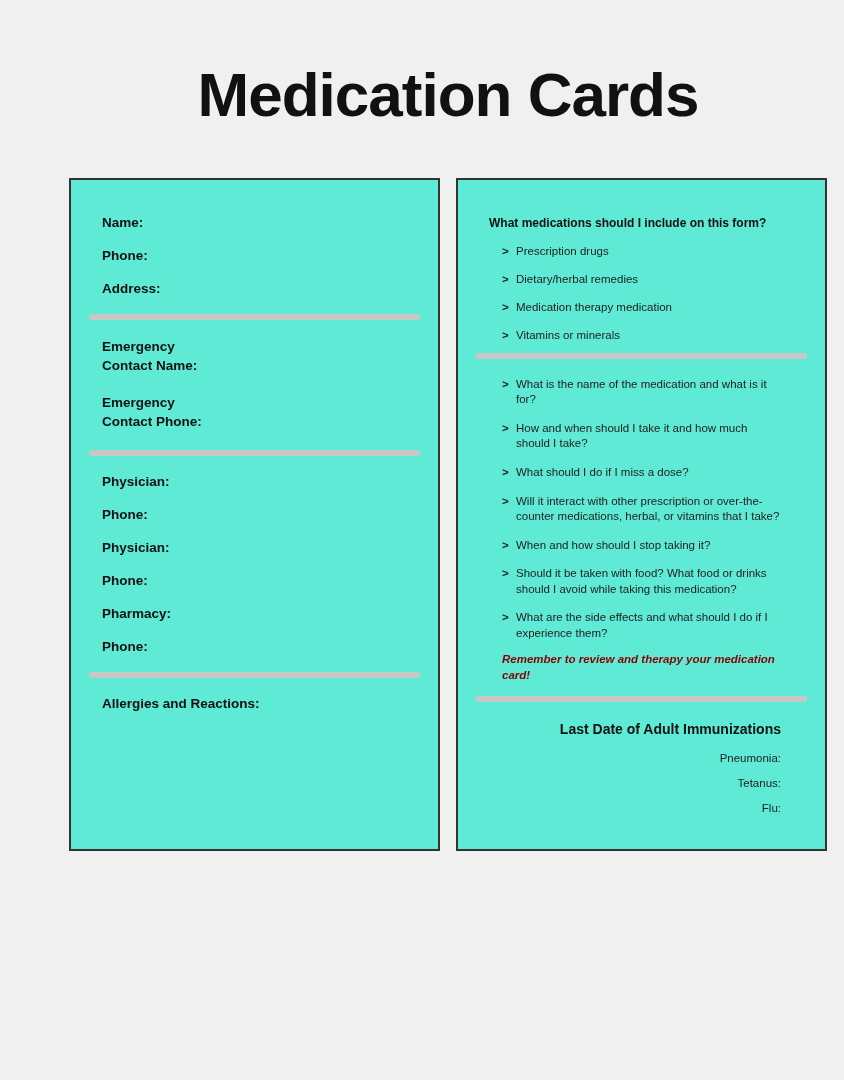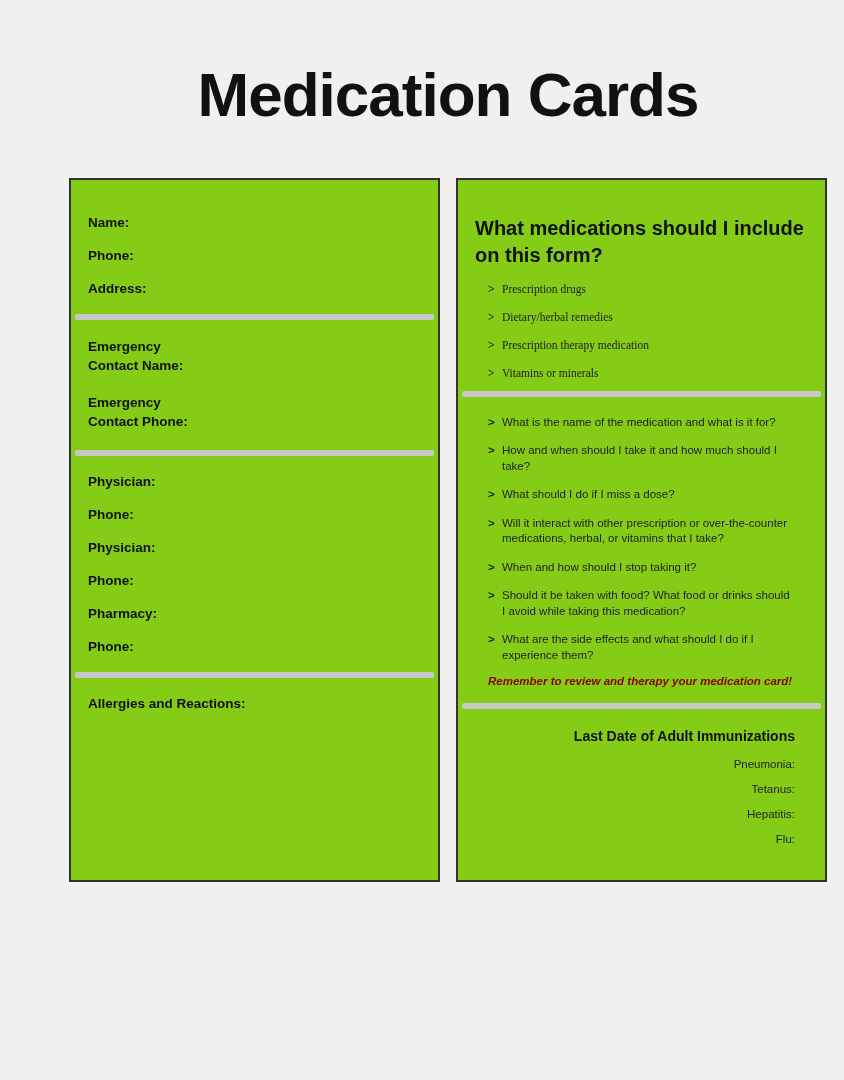--- a/index.html
+++ b/index.html
@@ -22,22 +22,22 @@
       letter-spacing: -1px;
     }
     .cards-container {
       display: flex;
       flex-direction: row;
       gap: 0;
       width: 100%;
     }
     .card {
       border: 2px solid #333;
-      background: #84cc16;
-      padding: 22px 4px;
+      background: #5eead4;
+      padding: 22px 18px;
       flex: 1;
     }
     .card-left {
       margin-right: 8px;
     }
     .card-right {
       margin-left: 8px;
     }
 
     
@@ -53,31 +53,30 @@
     }
     .divider {
       height: 6px;
       background: #c8c8c8;
       border-radius: 2px;
       margin: 6px 0 18px 0;
     }
 
     
     .right-section-title {
-      font-size: 20px;
+      font-size: 12px;
       font-weight: 700;
       color: #111;
       margin-bottom: 10px;
       line-height: 1.35;
     }
     .bullet-list {
       list-style: none;
       padding: 0;
       margin-bottom: 10px;
-      font-family: Liberation Serif, serif;
     }
     .bullet-list li {
       font-size: 11.5px;
       color: #222;
       padding-left: 14px;
       position: relative;
       margin-bottom: 3px;
       line-height: 1.3;
     }
     .bullet-list li::before {
@@ -162,21 +161,21 @@
     <span class="field-label">Allergies and Reactions:</span>
 
   </div>
 
   <div class="card card-right">
 
     <div class="right-section-title">What medications should I include on this form?</div>
     <ul class="bullet-list">
       <li>Prescription drugs</li>
       <li>Dietary/herbal remedies</li>
-      <li>Prescription therapy medication</li>
+      <li>Medication therapy medication</li>
       <li>Vitamins or minerals</li>
     </ul>
 
     <div class="divider"></div>
 
     <div class="questions-section">
       <div class="question-item">What is the name of the medication and what is it for?</div>
       <div class="question-item">How and when should I take it and how much should I take?</div>
       <div class="question-item">What should I do if I miss a dose?</div>
       <div class="question-item">Will it interact with other prescription or over-the-counter medications, herbal, or vitamins that I take?</div>
@@ -185,19 +184,18 @@
       <div class="question-item">What are the side effects and what should I do if I experience them?</div>
       <div class="reminder-text">Remember to review and therapy your medication card!</div>
     </div>
 
     <div class="divider"></div>
 
     <div class="immunizations-section">
       <div class="right-section-title">Last Date of Adult Immunizations</div>
       <span class="imm-field">Pneumonia:</span>
       <span class="imm-field">Tetanus:</span>
-      <span class="imm-field">Hepatitis:</span>
       <span class="imm-field">Flu:</span>
     </div>
 
   </div>
 
 </div>
 
 </body></html>

